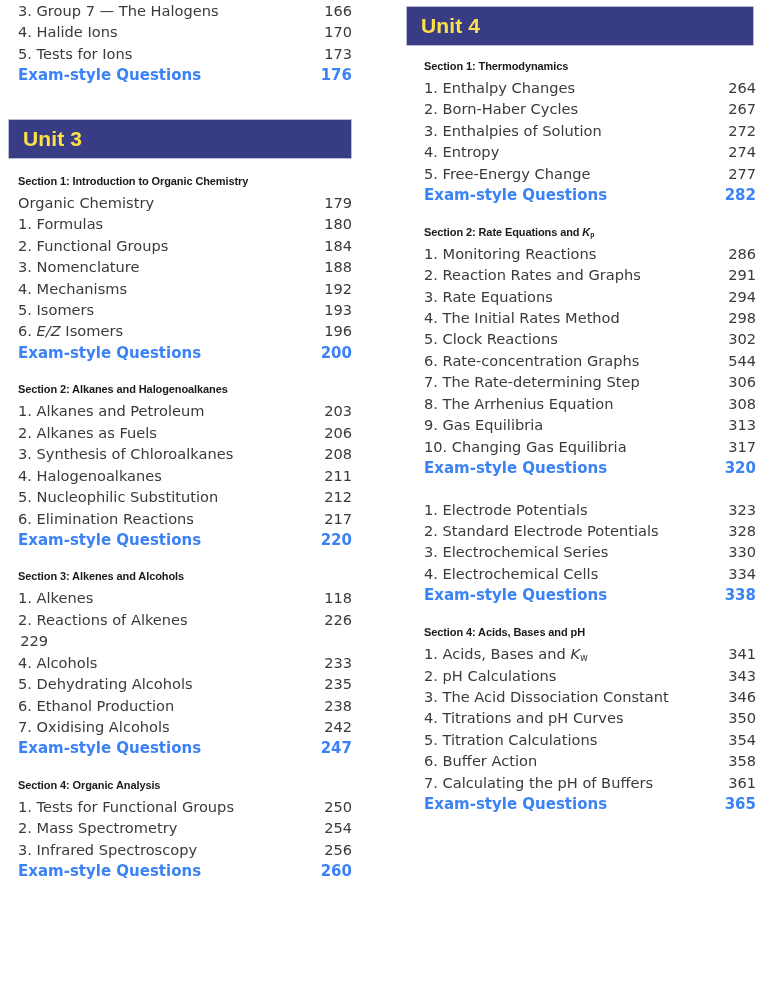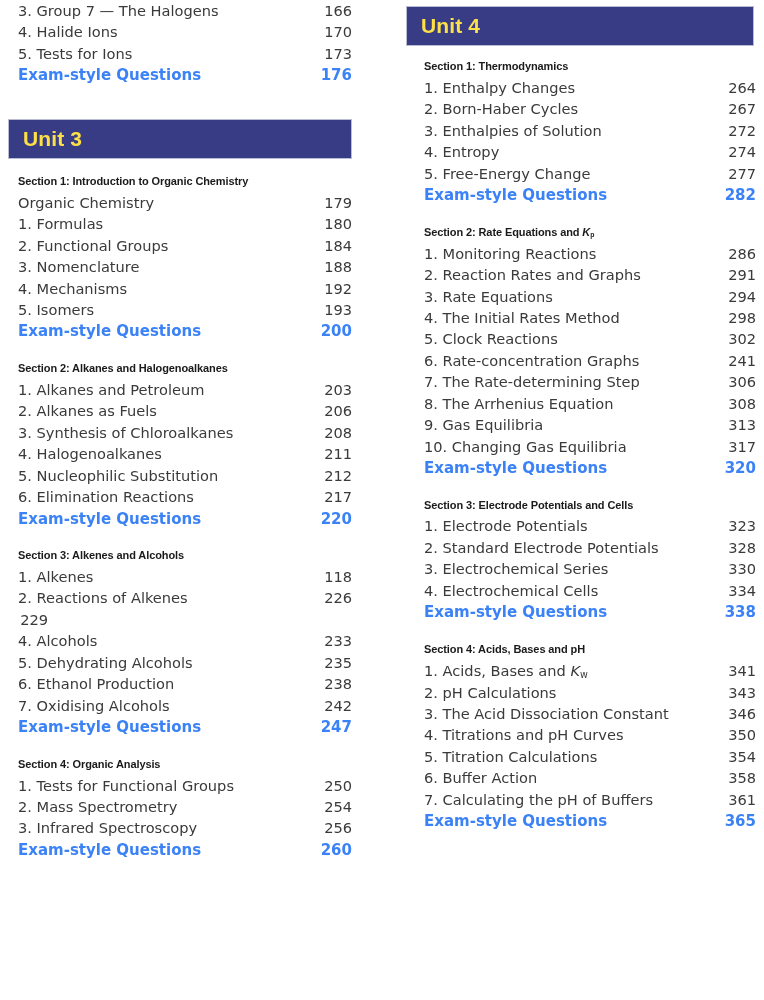--- a/index.html
+++ b/index.html
@@ -164,20 +164,24 @@
             <span class="toc-page">188</span>
           </div>
           <div class="toc-row">
             <span class="toc-label">4. Mechanisms</span>
             <span class="toc-page">192</span>
           </div>
           <div class="toc-row">
             <span class="toc-label">5. Isomers</span>
             <span class="toc-page">193</span>
           </div>
+          <div class="toc-row">
+            <span class="toc-label">6. <span class="ital">E/Z</span> Isomers</span>
+            <span class="toc-page">196</span>
+          </div>
           <div class="toc-row exam">
             <span class="toc-label">Exam-style Questions</span>
             <span class="toc-page">200</span>
           </div>
         </div>
         <div class="section-block">
           <div class="section-heading">Section 2: Alkanes and Halogenoalkanes</div>
           <div class="toc-row">
             <span class="toc-label">1. Alkanes and Petroleum</span>
             <span class="toc-page">203</span>
@@ -313,21 +317,21 @@
           <div class="toc-row">
             <span class="toc-label">4. The Initial Rates Method</span>
             <span class="toc-page">298</span>
           </div>
           <div class="toc-row">
             <span class="toc-label">5. Clock Reactions</span>
             <span class="toc-page">302</span>
           </div>
           <div class="toc-row">
             <span class="toc-label">6. Rate-concentration Graphs</span>
-            <span class="toc-page">241</span>
+            <span class="toc-page">544</span>
           </div>
           <div class="toc-row">
             <span class="toc-label">7. The Rate-determining Step</span>
             <span class="toc-page">306</span>
           </div>
           <div class="toc-row">
             <span class="toc-label">8. The Arrhenius Equation</span>
             <span class="toc-page">308</span>
           </div>
           <div class="toc-row">
@@ -337,21 +341,20 @@
           <div class="toc-row">
             <span class="toc-label">10. Changing Gas Equilibria</span>
             <span class="toc-page">317</span>
           </div>
           <div class="toc-row exam">
             <span class="toc-label">Exam-style Questions</span>
             <span class="toc-page">320</span>
           </div>
         </div>
         <div class="section-block">
-          <div class="section-heading">Section 3: Electrode Potentials and Cells</div>
           <div class="toc-row">
             <span class="toc-label">1. Electrode Potentials</span>
             <span class="toc-page">323</span>
           </div>
           <div class="toc-row">
             <span class="toc-label">2. Standard Electrode Potentials</span>
             <span class="toc-page">328</span>
           </div>
           <div class="toc-row">
             <span class="toc-label">3. Electrochemical Series</span>

